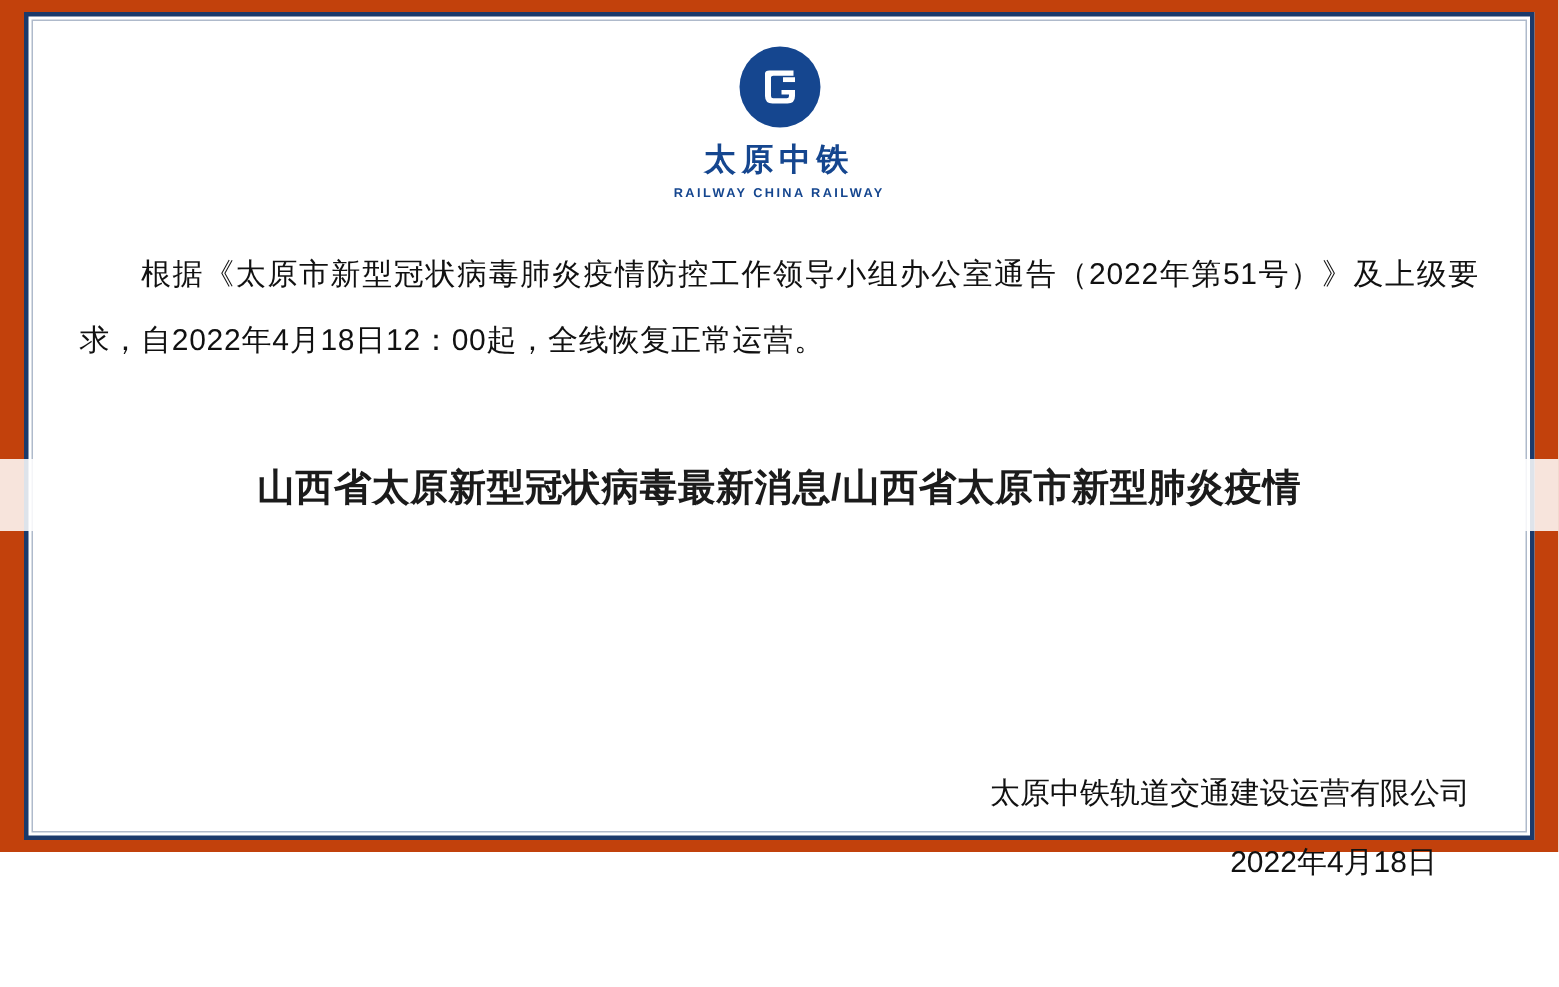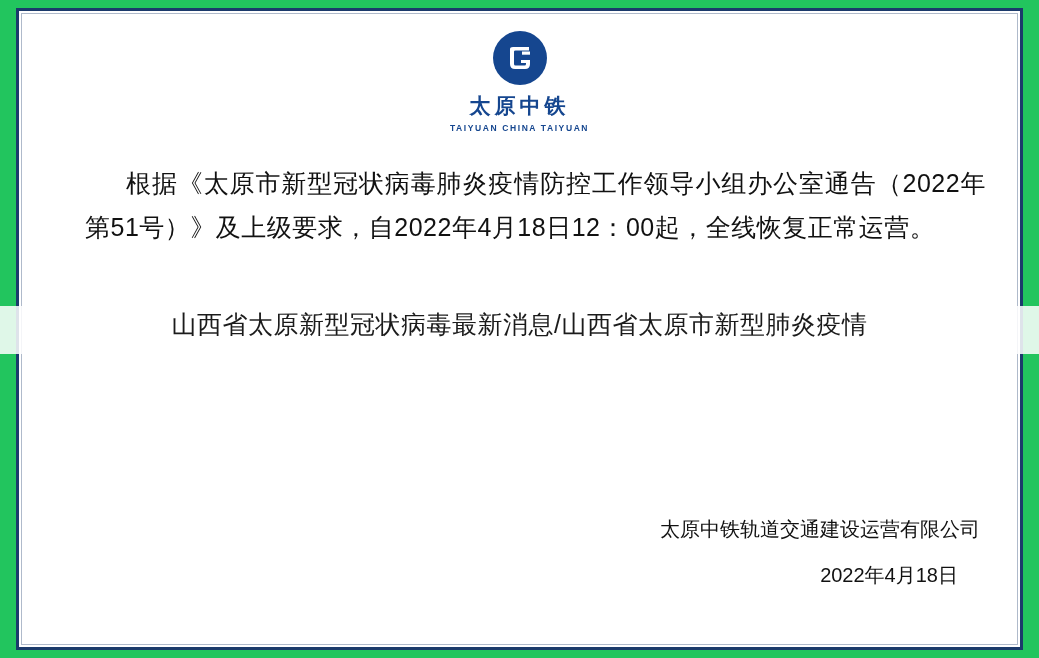--- a/index.html
+++ b/index.html
@@ -11,22 +11,22 @@
     width: 1039px;
     height: 658px;
     font-family: "Liberation Sans", sans-serif;
     position: relative;
     overflow: hidden;
   }
   .page {
     position: absolute;
     left: 0; top: 0;
     width: 1039px;
-    height: 658px;
-    background: #22c55e;
+    height: 568px;
+    background: #c2410c;
   }
   
   .notice-frame {
     position: absolute;
     left: 16px;
     top: 8px;
     right: 16px;
     bottom: 8px;
     border: 3px solid #1b3a6b;
     background: #ffffff;
@@ -80,25 +80,24 @@
     font-weight: bold;
   }
 
   
   .notice-body {
     position: absolute;
     left: 34px;
     right: 34px;
     top: 150px;
     color: #111111;
-    font-size: 25px;
+    font-size: 20px;
     line-height: 44px;
     letter-spacing: 0.5px;
     text-align: justify;
-    margin-left: 32px;
   }
   .para {
     margin: 0 0 0 0;
     text-indent: 41px;
   }
   .para + .para {
     margin-top: 0px;
   }
 
   
@@ -124,21 +123,21 @@
     height: 48px;
     background: rgba(255,255,255,0.86);
   }
   .overlay-text {
     position: absolute;
     left: 0;
     right: 0;
     top: 308px;
     text-align: center;
     font-size: 25px;
-    font-weight: normal;
+    font-weight: bold;
     color: #1b1b1b;
     letter-spacing: 0.5px;
     white-space: nowrap;
     font-family: "Liberation Sans", sans-serif;
   }
 </style>
 </head>
 <body>
 
 <div class="page">
@@ -146,21 +145,21 @@
     <div class="inner-edge"></div>
 
     <div class="logo-block">
       <div class="logo-mark">
         <svg width="36" height="36" viewBox="0 0 36 36" aria-hidden="true">
           <path d="M8 9 L8 24 Q8 29 13 29 L23 29 Q28 29 28 24 L28 20 L19 20 L19 23 L24 23 L24 24 Q24 25.5 22.5 25.5 L13.5 25.5 Q12 25.5 12 24 L12 11.5 Q12 10.5 13.5 10.5 L27 10.5 L27 7 L11 7 Q8 7 8 9 Z" fill="#ffffff"></path>
           <rect x="20" y="11.5" width="8" height="3.2" fill="#ffffff"></rect>
         </svg>
       </div>
       <div class="logo-cn">太原中铁</div>
-      <div class="logo-en">TAIYUAN CHINA TAIYUAN</div>
+      <div class="logo-en">RAILWAY CHINA RAILWAY</div>
     </div>
 
     <div class="notice-body">
       <p class="para">根据《太原市新型冠状病毒肺炎疫情防控工作领导小组办公室通告（2022年第51号）》及上级要求，自2022年4月18日12：00起，全线恢复正常运营。</p>
     </div>
 
     <div class="sign-block">
       <div>太原中铁轨道交通建设运营有限公司</div>
       <div class="sign-date">2022年4月18日</div>
     </div>

